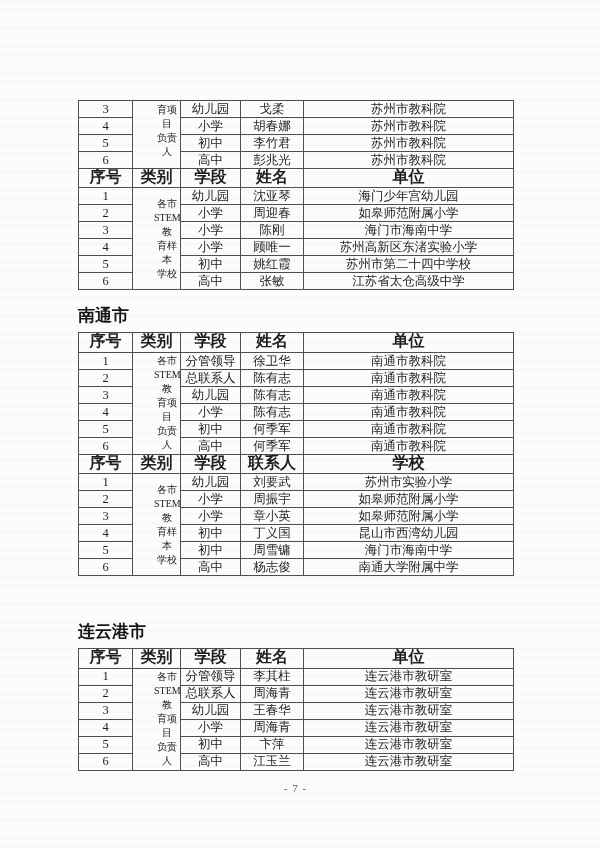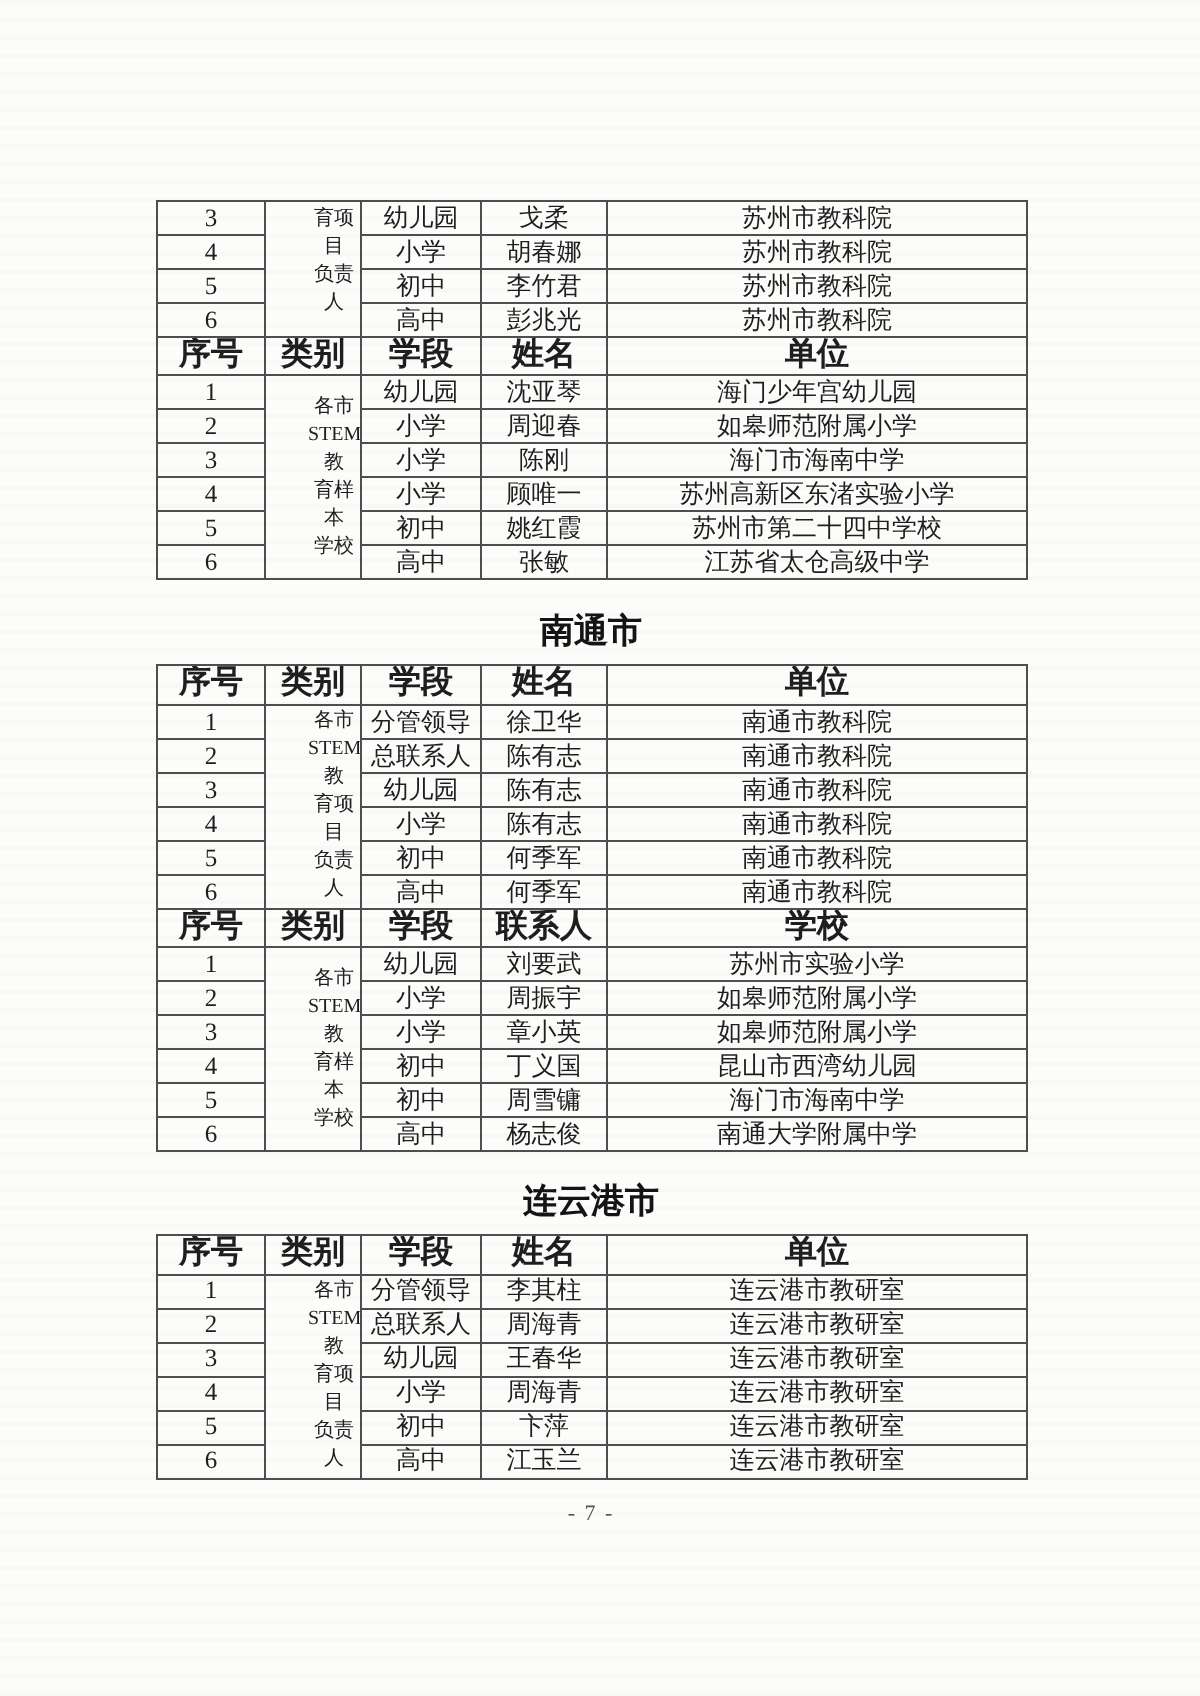--- a/index.html
+++ b/index.html
@@ -53,27 +53,26 @@
   .w-no   { width: 54px; }
   .w-cat  { width: 48px; }
   .w-level{ width: 60px; }
   .w-name { width: 63px; }
   .w-unit { width: 210px; }
 
   .city-heading {
     font-family: "Liberation Sans", "DejaVu Sans", sans-serif;
     font-weight: bold;
     font-size: 17px;
-    text-align: center;
     width: 435px;
     margin: 15px 0 5px 0;
     line-height: 22px;
     color: #141414;
   }
-  .heading-gap { margin-top: 14px; }
+  .heading-gap { margin-top: 45px; }
 
   .page-number {
     width: 435px;
     text-align: center;
     margin-top: 11px;
     font-size: 11px;
     letter-spacing: 1px;
     color: #555;
   }
 </style>

